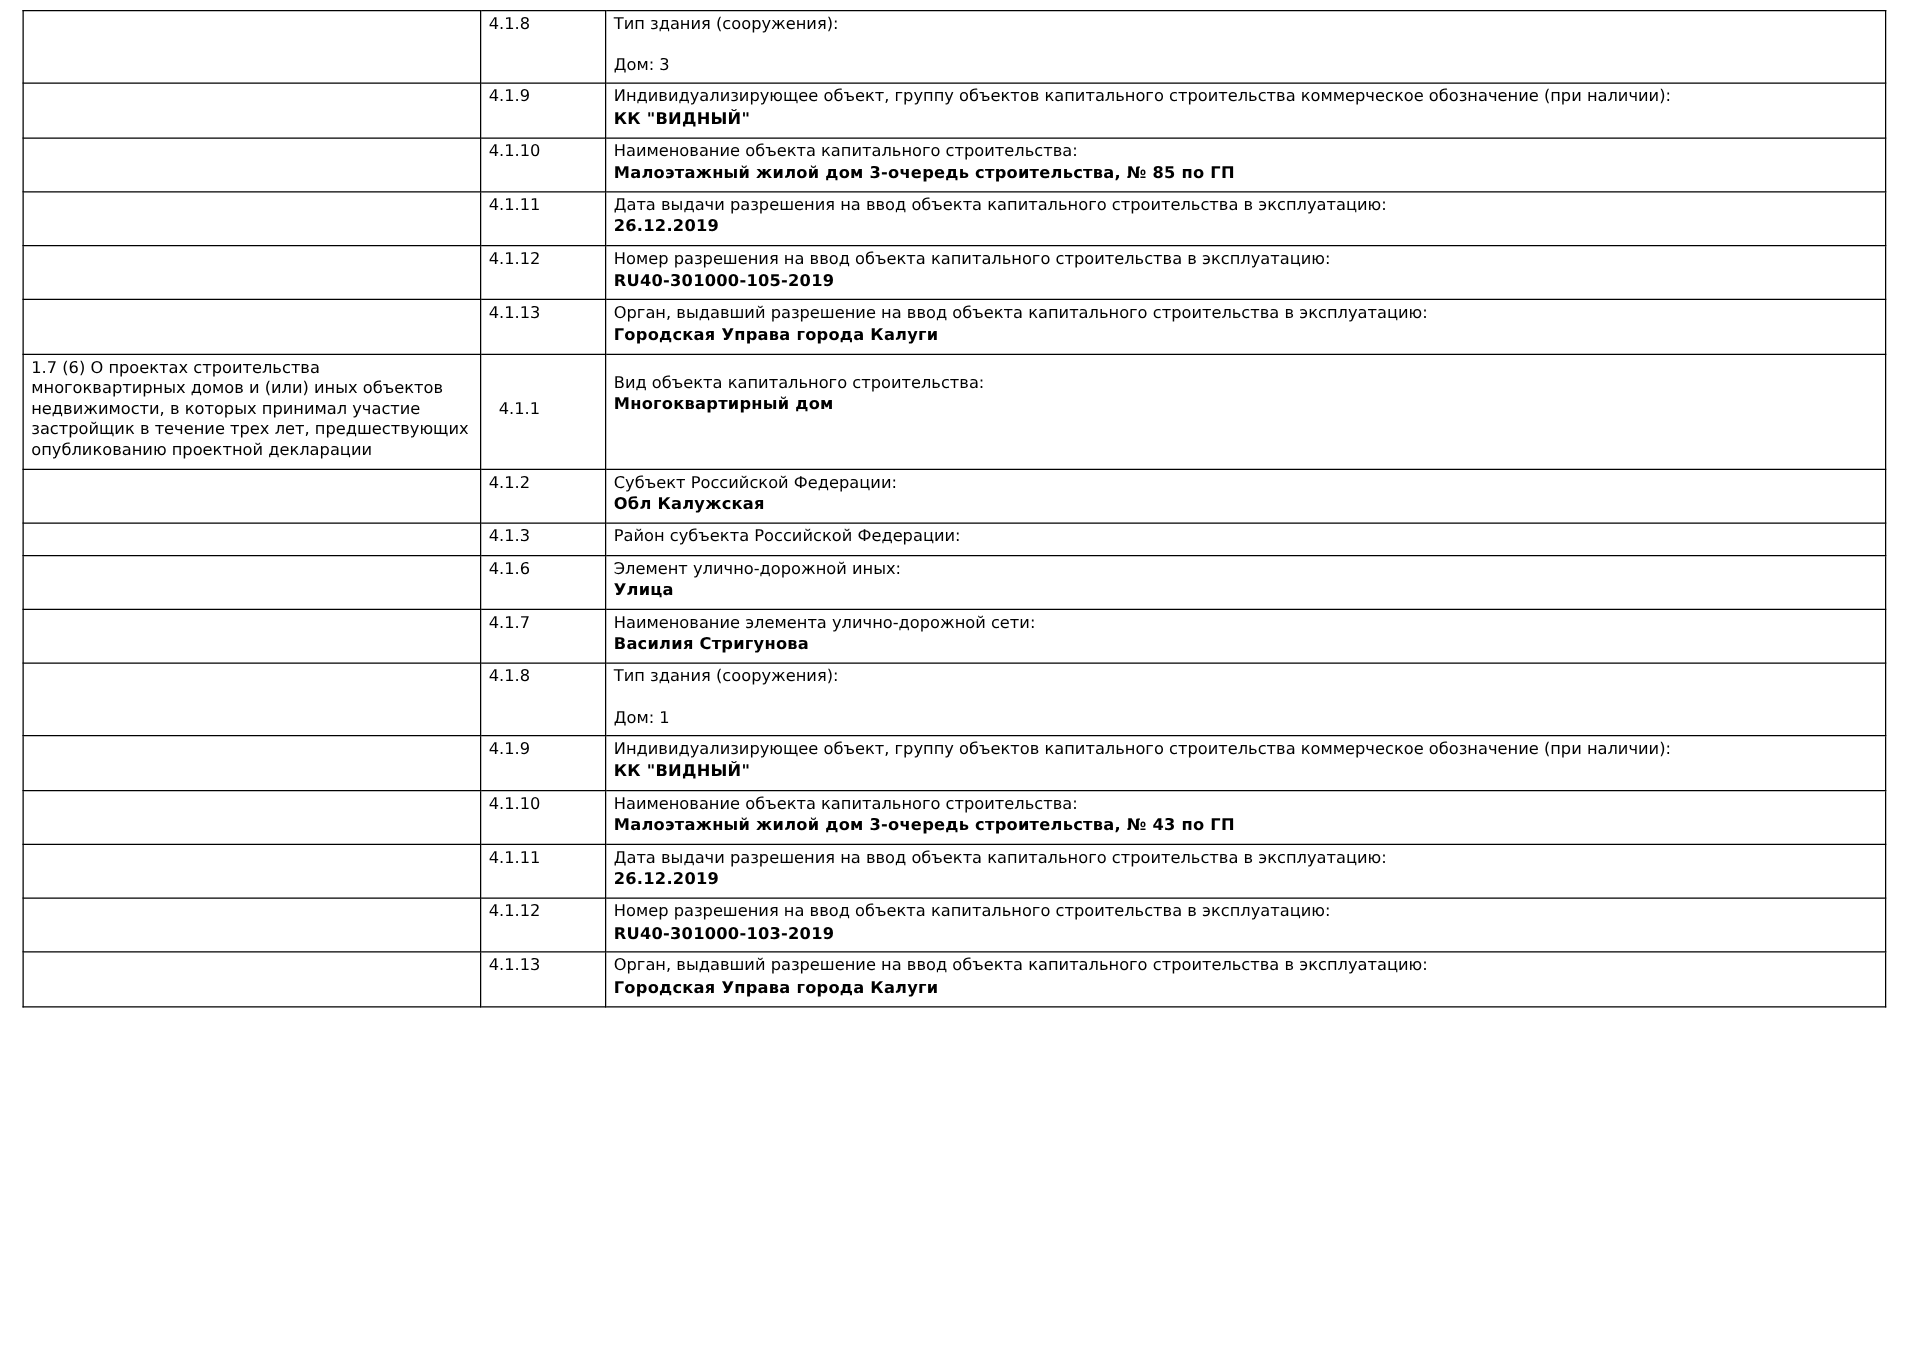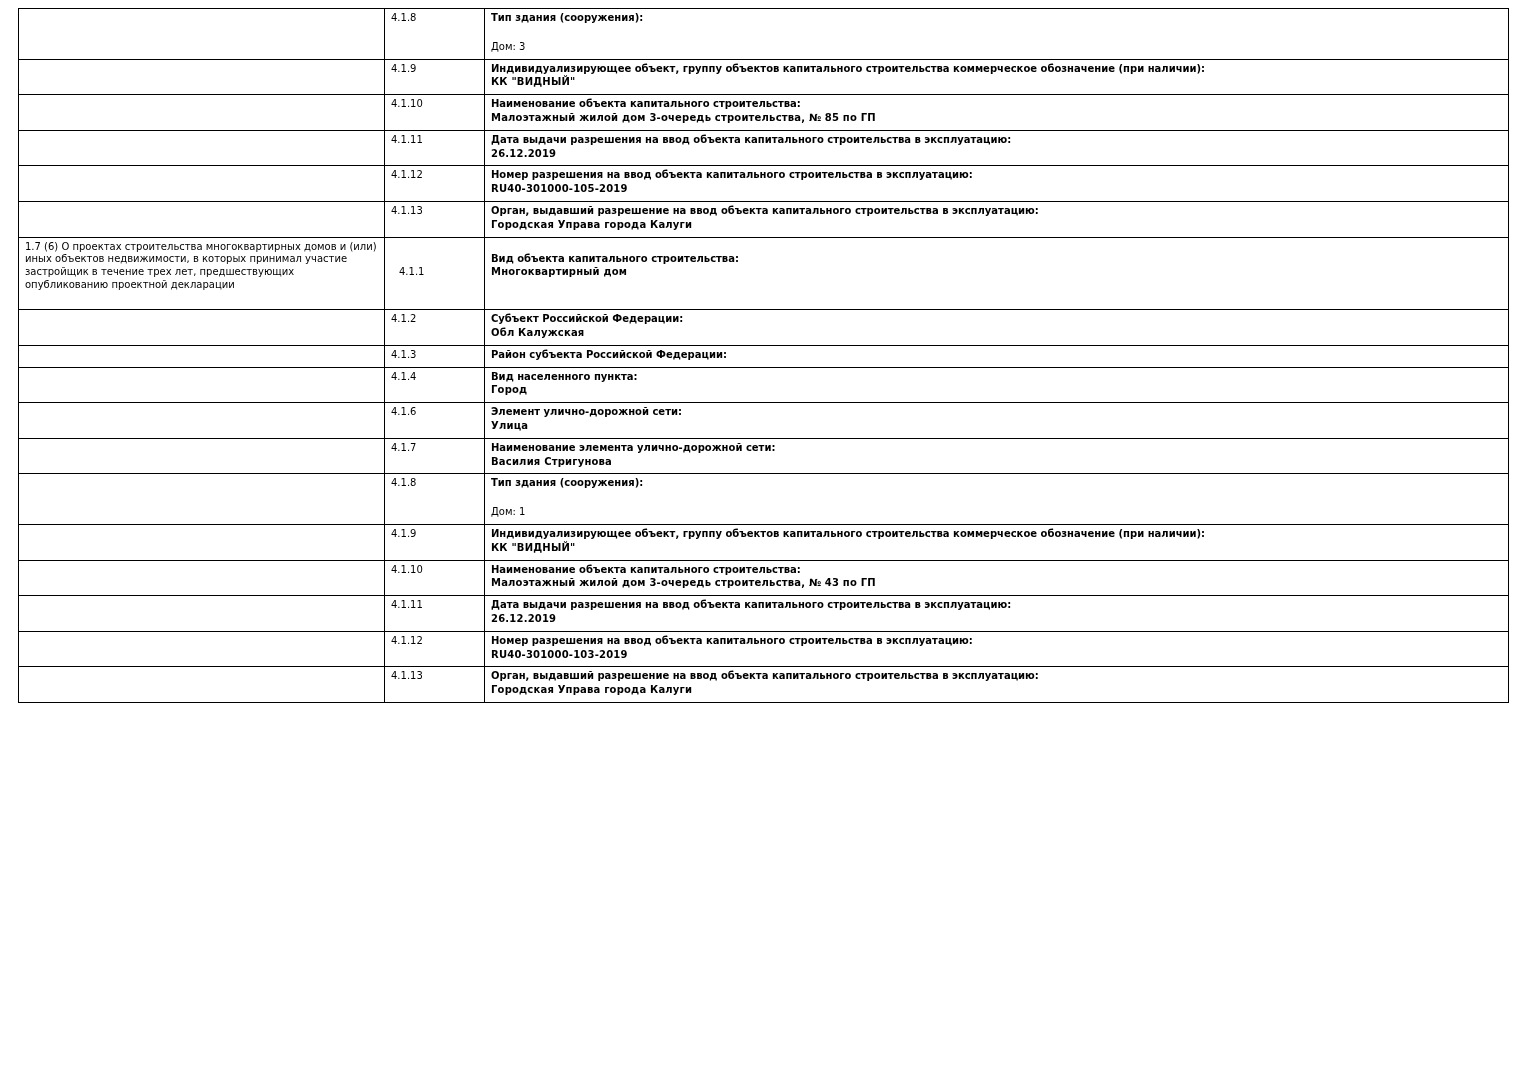--- a/index.html
+++ b/index.html
@@ -23,21 +23,21 @@
     border-collapse: collapse;
     width: 1490px;
     margin-left: 18px;
     margin-top: 8px;
     table-layout: fixed;
   }
   table.decl td {
     border: 1px solid #000000;
     vertical-align: top;
     padding: 3px 6px 5px 6px;
-    font-size: 10px;
+    font-size: 13px;
     line-height: 1.28;
   }
   col.c-section { width: 366px; }
   col.c-code    { width: 100px; }
   col.c-body    { width: 1024px; }
 
   td.section-cell {
     font-size: 14.5px;
     line-height: 1.30;
     padding-top: 4px;
@@ -45,21 +45,21 @@
   td.code-cell {
     font-size: 14.5px;
     vertical-align: middle;
     padding-left: 7px;
   }
   td.body-cell {
     padding-left: 8px;
   }
   .lbl {
     display: block;
-    font-weight: bold;
+    font-weight: normal;
     white-space: normal;
   }
   .val {
     display: block;
     font-weight: bold;
     letter-spacing: 0.2px;
     margin-top: 1px;
   }
   .val.plain {
     font-weight: normal;
@@ -154,35 +154,27 @@
       </tr>
 
       <tr>
         <td class="section-cell"></td>
         <td class="code-cell">4.1.3</td>
         <td class="body-cell">
           <span class="lbl">Район субъекта Российской Федерации:</span>
         </td>
       </tr>
 
-      <tr>
-        <td class="section-cell"></td>
-        <td class="code-cell">4.1.4</td>
-        <td class="body-cell">
-          <span class="lbl">Вид населенного пункта:</span>
-          <span class="val">Город</span>
-        </td>
-      </tr>
 
 
       <tr>
         <td class="section-cell"></td>
         <td class="code-cell">4.1.6</td>
         <td class="body-cell">
-          <span class="lbl">Элемент улично-дорожной сети:</span>
+          <span class="lbl">Элемент улично-дорожной иных:</span>
           <span class="val">Улица</span>
         </td>
       </tr>
 
       <tr>
         <td class="section-cell"></td>
         <td class="code-cell">4.1.7</td>
         <td class="body-cell">
           <span class="lbl">Наименование элемента улично-дорожной сети:</span>
           <span class="val">Василия Стригунова</span>

